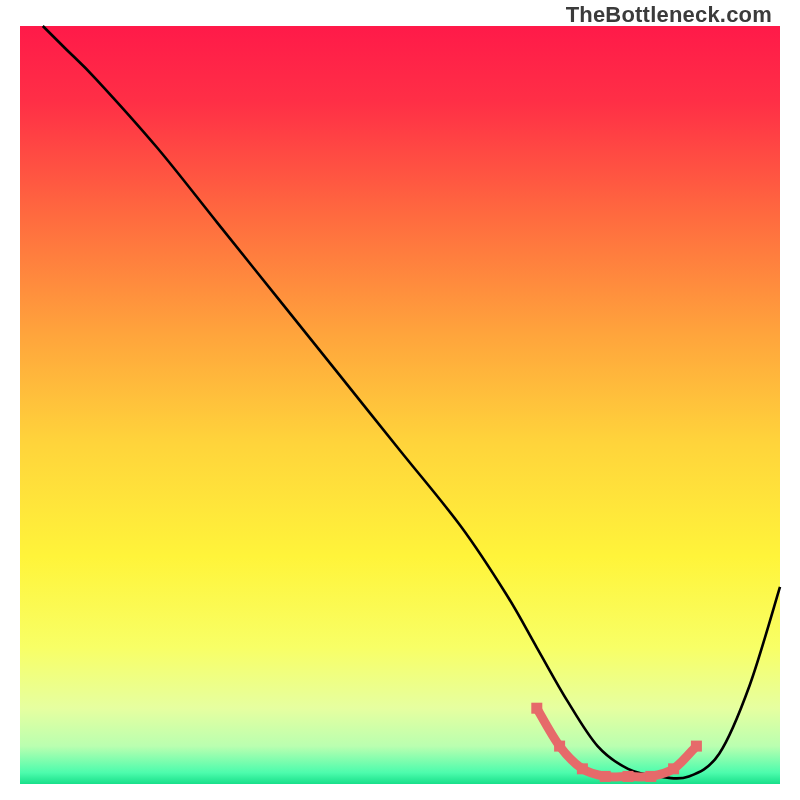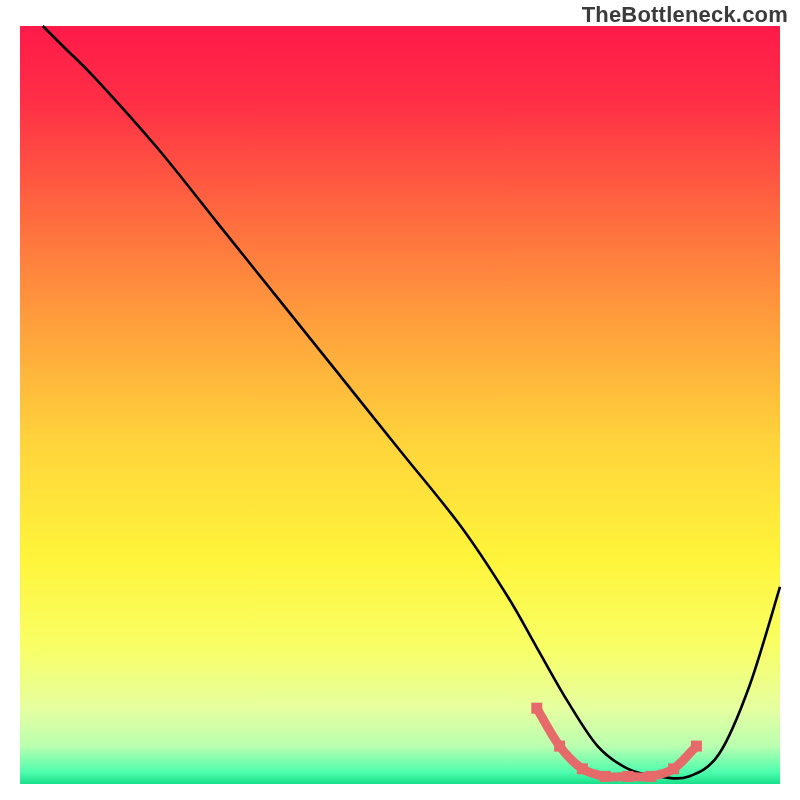--- a/index.html
+++ b/index.html
@@ -11,21 +11,21 @@
     font-family: Arial, Helvetica, sans-serif;
   }
   .wrap {
     position: relative;
     width: 800px;
     height: 800px;
   }
   .watermark {
     position: absolute;
     top: 2px;
-    right: 12px;
+    right: 28px;
     font-size: 22px;
     font-weight: 600;
     color: #3b3b3b;
     letter-spacing: 0.2px;
   }
   svg {
     position: absolute;
     left: 0;
     top: 0;
   }

